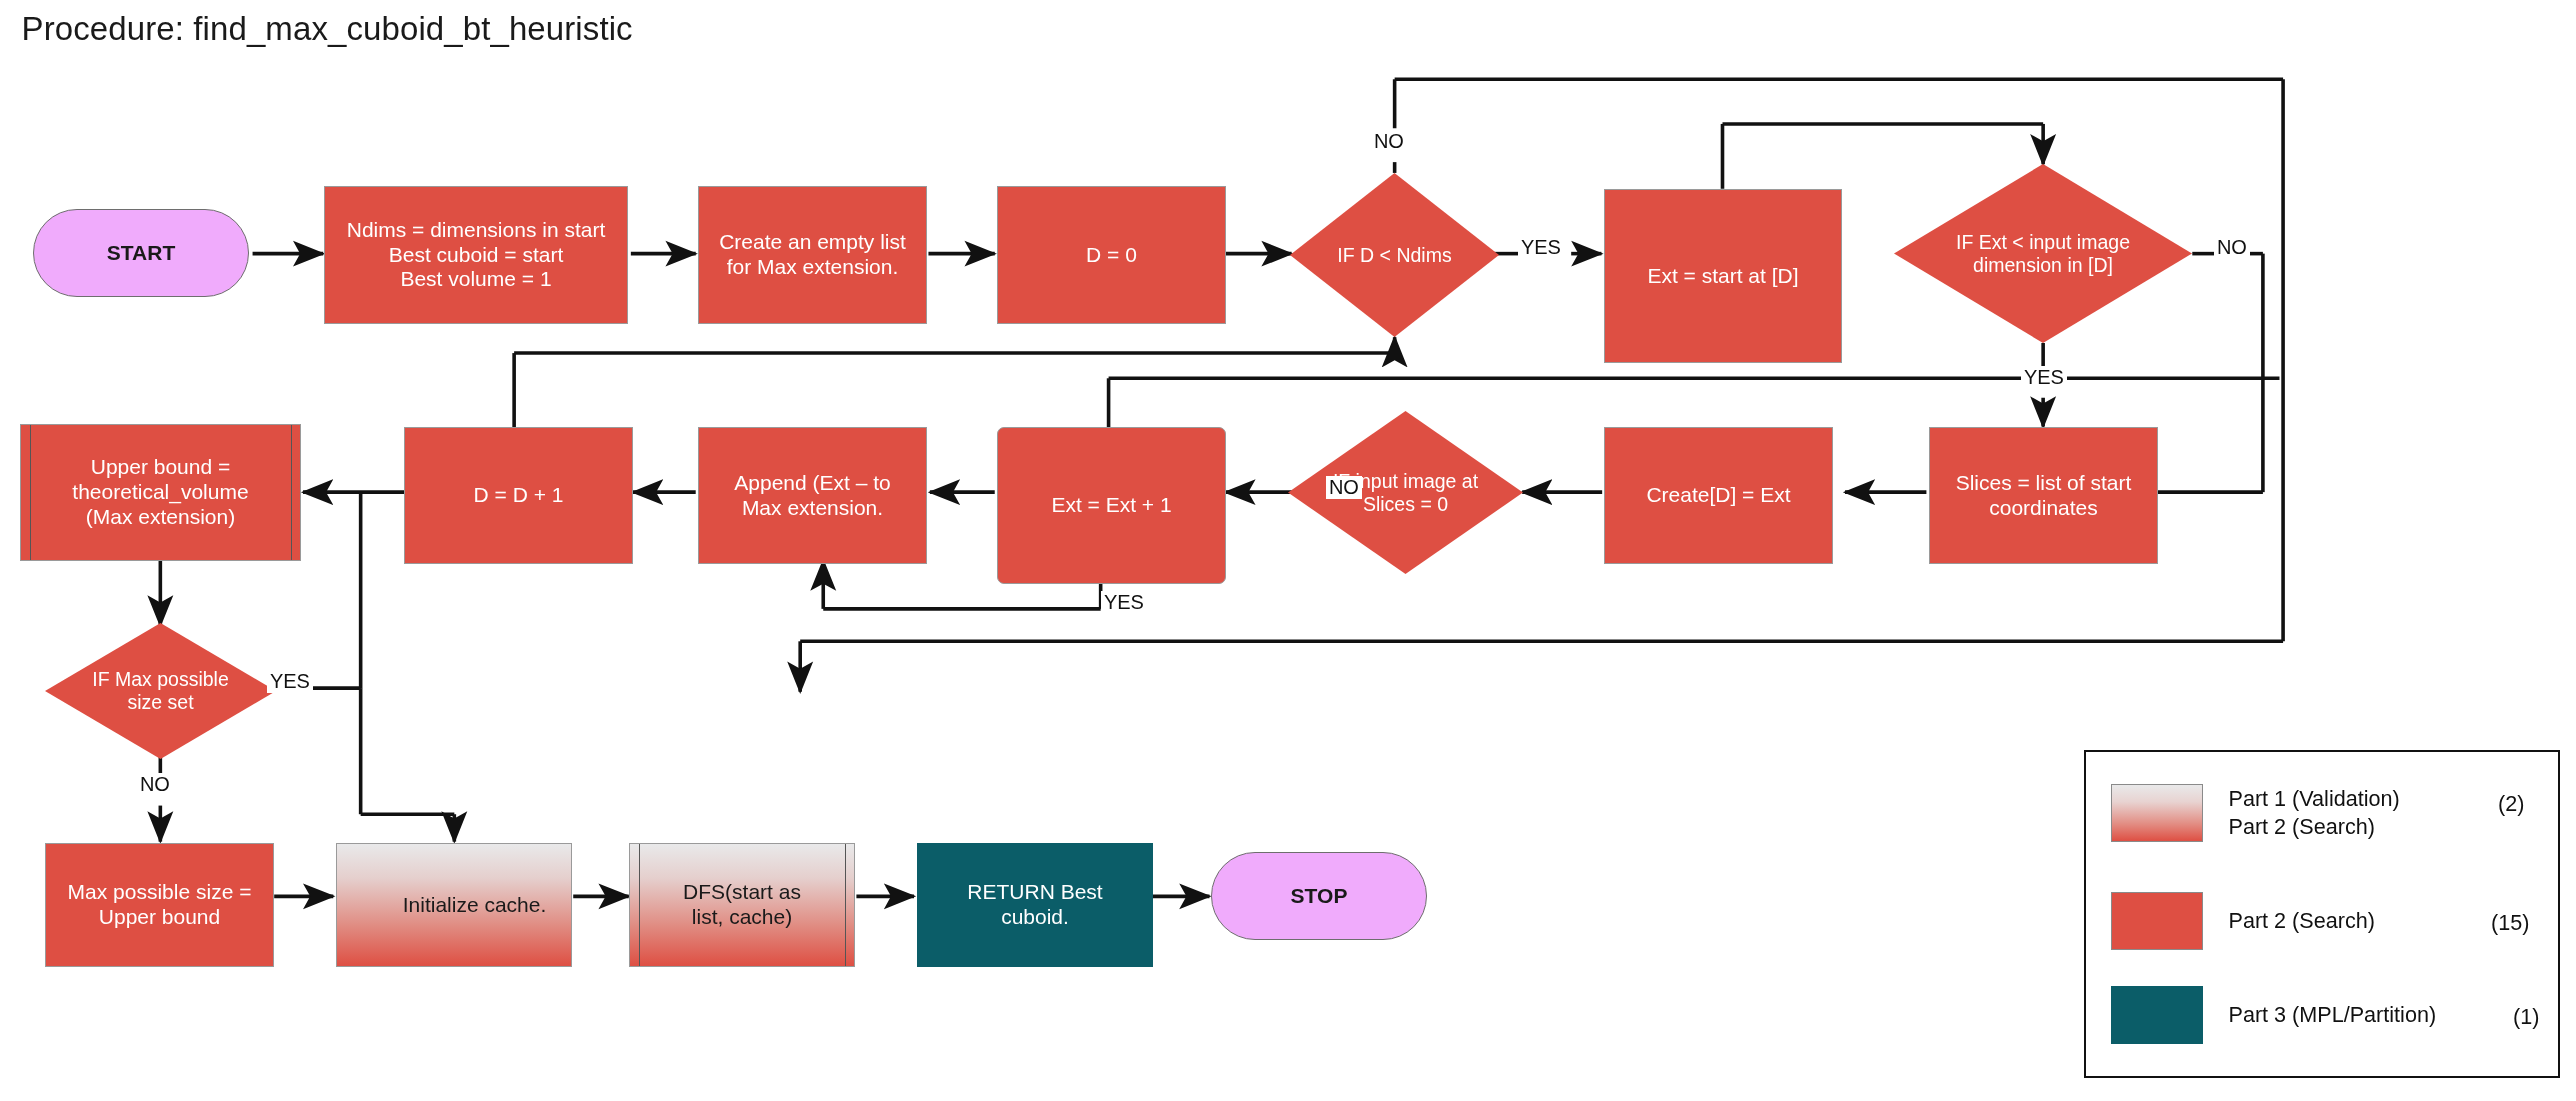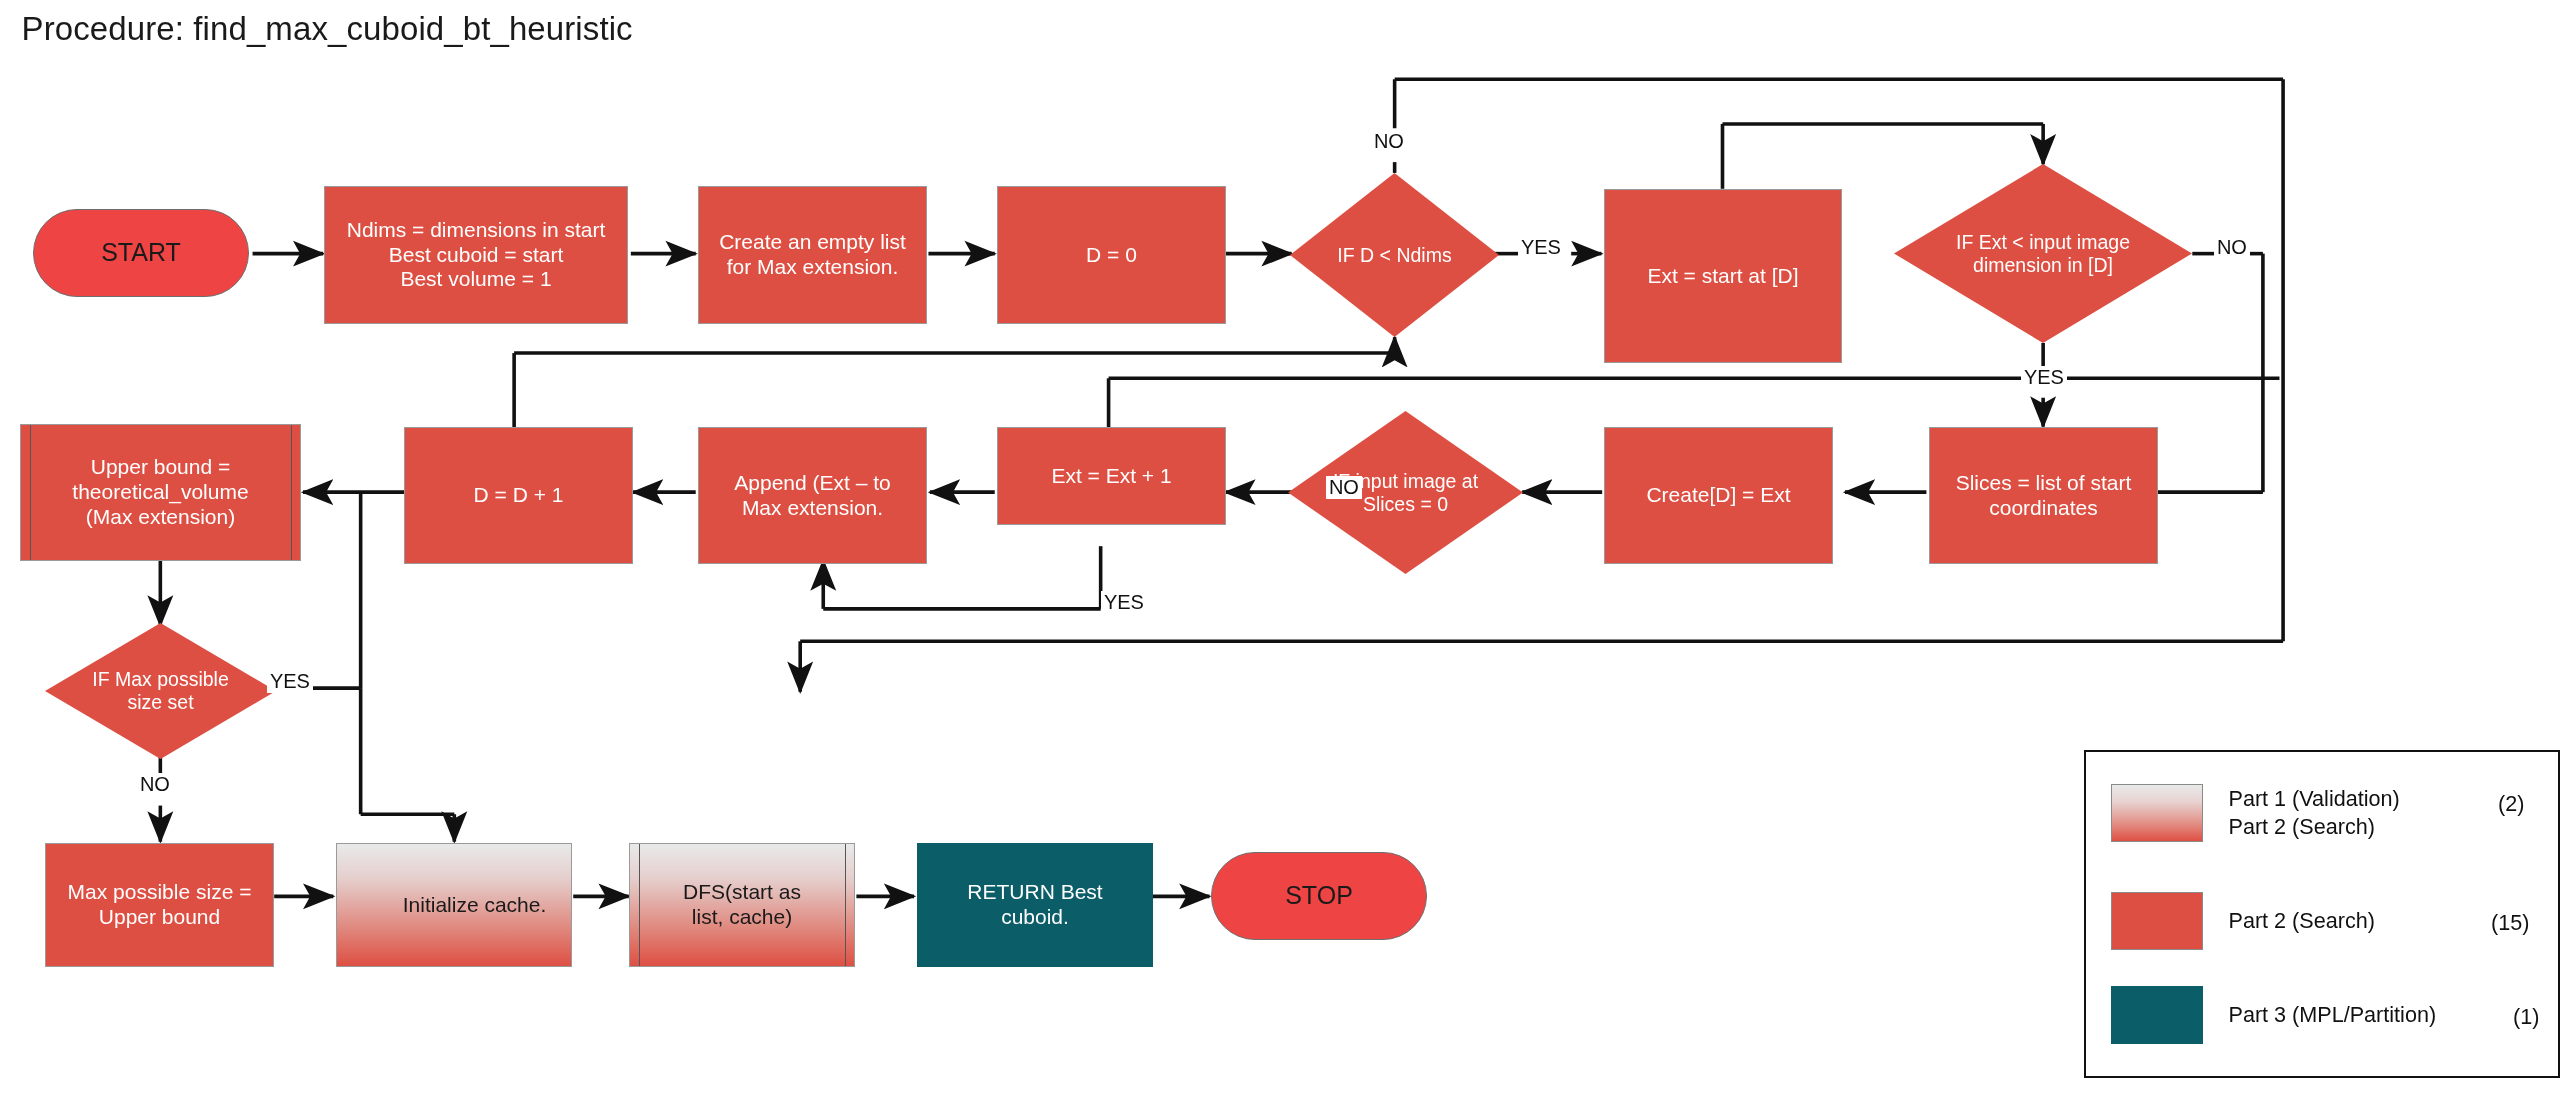--- a/index.html
+++ b/index.html
@@ -51,25 +51,26 @@
   
   .teal {
     background:#0B5D68;
     border:0.7px solid #0B5D68;
     color:#ffffff;
     font-size:21px;
   }
 
   
   .term {
-    background:#ef4444;
+    background:#f0abfc;
     border:1.1px solid #6e6e6e;
     border-radius:720px;
     color:#1a1a1a;
-    font-size:25px;
+    font-size:21px;
+    font-weight:bold;
   }
 
   
   .dec { background:transparent; }
   .dec .dia {
     position:absolute; left:0; top:0; width:100%; height:100%;
     background:#DE4F43;
     clip-path: polygon(50% 0%, 100% 50%, 50% 100%, 0% 50%);
   }
   .dec .lbl {
@@ -225,21 +226,21 @@
 <div class="node proc" style="left:1604px; top:427px; width:229px; height:137px;">
   <span class="lbl">Create[D] = Ext</span>
 </div>
 
 <div class="node dec" style="left:1288px; top:411px; width:235px; height:163px;">
   <div class="dia"></div>
   <span class="lbl" style="white-space:pre-line;">IF input image at
 Slices = 0</span>
 </div>
 
-<div class="node proc" style="left:997px; top:427px; width:229px; height:98px;">
+<div class="node proc" style="left:997px; top:427px; width:229px; height:157px;border-radius:7px;">
   <span class="lbl">Ext = Ext + 1</span>
 </div>
 
 <div class="node proc" style="left:698px; top:427px; width:229px; height:137px;">
   <span class="lbl" style="white-space:pre-line;">Append (Ext –    to
 Max extension.</span>
 </div>
 
 <div class="node proc" style="left:404px; top:427px; width:229px; height:137px;">
   <span class="lbl">D = D + 1</span>

